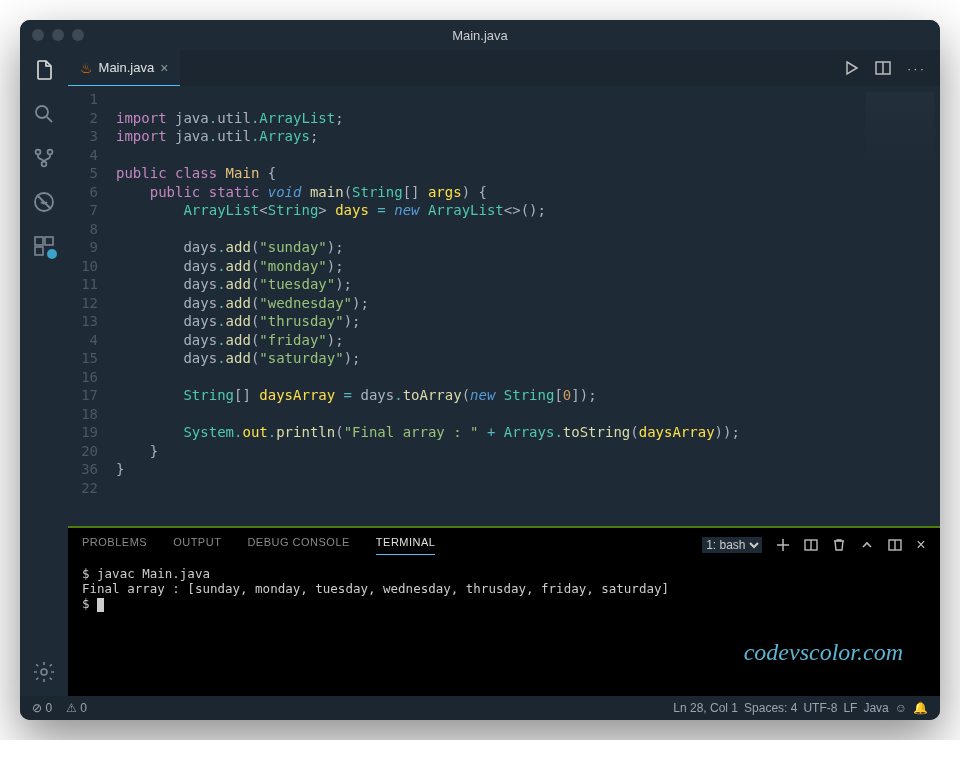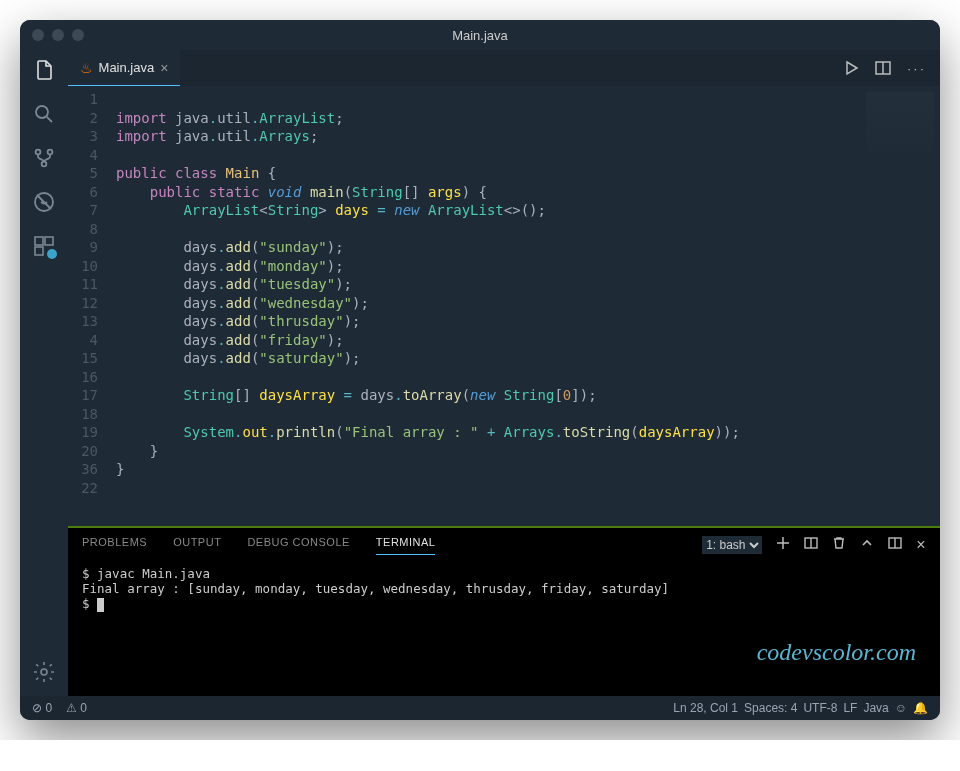--- a/index.html
+++ b/index.html
@@ -22,24 +22,24 @@
 .tabactions { margin-left: auto; display: flex; align-items: center; gap: 16px; padding-right: 14px; color: #bbb; }
 .tabactions svg { cursor: pointer; }
 .editor { flex: 1; display: flex; font-family: Menlo, Consolas, monospace; font-size: 14px; line-height: 18.5px; overflow: hidden; position: relative; }
 .gutter { width: 48px; text-align: right; padding-right: 18px; padding-top: 4px; color: #4a5865; user-select: none; }
 .code { flex: 1; padding-top: 4px; white-space: pre; color: #abb2bf; }
 .minimap { position: absolute; right: 6px; top: 6px; width: 68px; height: 70px; background: linear-gradient(#26323d, #1e2a35); opacity: .6; border-radius: 2px; }
 .panel { height: 170px; border-top: 2px solid #4d7c0f; display: flex; flex-direction: column; background: #000000; position: relative; }
 .paneltabs { height: 34px; display: flex; align-items: center; gap: 26px; padding: 0 14px; font-size: 11px; letter-spacing: .5px; color: #888; }
 .paneltabs .ptab { cursor: pointer; padding-bottom: 6px; }
 .paneltabs .ptab.active { color: #e0e0e0; border-bottom: 1px solid #4fc1ff; }
-.panelright { margin-left: auto; display: flex; gap: 14px; color: #bbb; font-size: 12px; }
+.panelright { margin-left: auto; display: flex; align-items: center; gap: 14px; color: #bbb; font-size: 12px; }
 .panelright select { background: #1e2a35; color: #ccc; border: none; font-size: 12px; }
 .term { flex: 1; padding: 4px 14px; font-family: Menlo, Consolas, monospace; font-size: 12.5px; color: #ccc; white-space: pre; }
-.watermark { position: absolute; right: 24px; bottom: 30px; font-family: cursive; font-style: italic; font-size: 24px; color: #5bb6d4; pointer-events: none; }
+.watermark { position: absolute; right: 37px; bottom: 30px; font-family: cursive; font-style: italic; font-size: 24px; color: #5bb6d4; pointer-events: none; }
 .statusbar { height: 24px; background: #1b2630; display: flex; align-items: center; padding: 0 12px; font-size: 12px; color: #9aa5b1; gap: 14px; }
 .statusbar .right { margin-left: auto; display: flex; gap: 6px; }
 
 .kw { color: #c586c0; }
 .kw2 { color: #569cd6; font-style: italic; }
 .type { color: #4ec9b0; }
 .cls { color: #e5c07b; }
 .fn { color: #dcdcaa; }
 .str { color: #98c379; }
 .num { color: #d19a66; }

